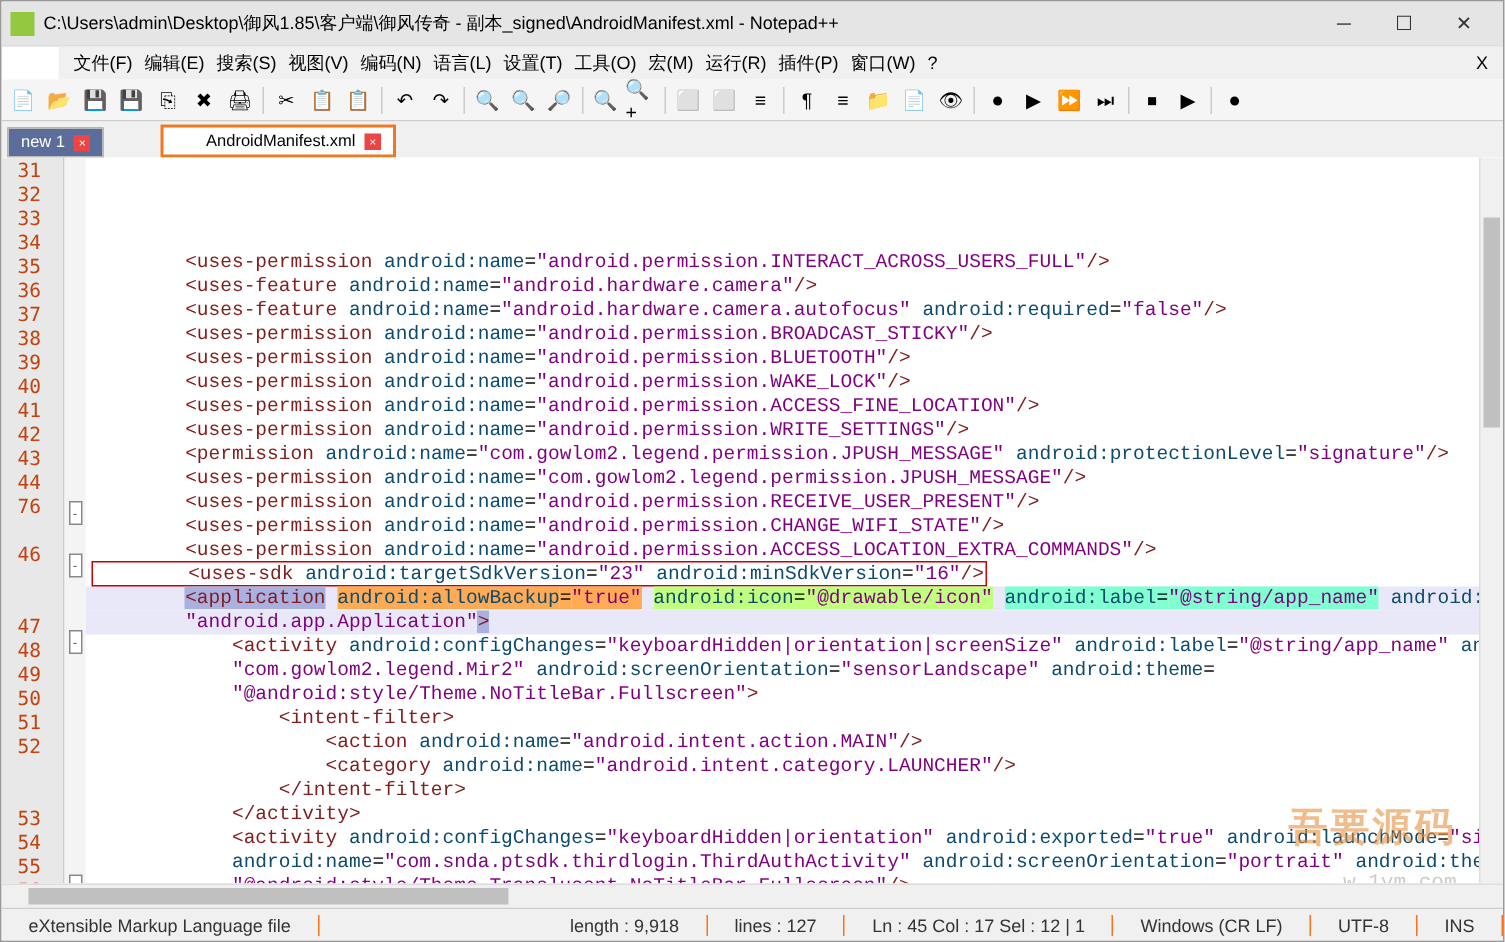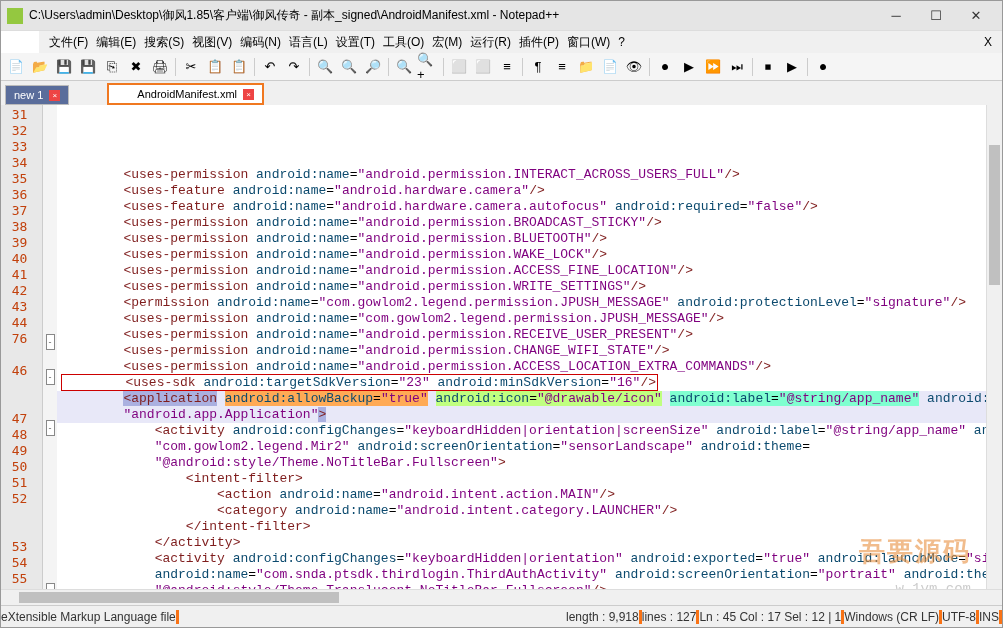--- a/index.html
+++ b/index.html
@@ -34,21 +34,21 @@
 .op { color: #000; }
 .hl-orange { background: #ffaa55; }
 .hl-green { background: #c0ff80; }
 .hl-teal { background: #80ffd0; }
 .line45bg { background: #e8e8f8; }
 .redbox { border: 1px solid #cc0000; display: inline; padding: 0 1px; }
 .caret-sel { background: #aab0e0; }
 .scrollv { width: 16px; background: #f0f0f0; border-left: 1px solid #ddd; position: relative; }
 .scrollv-thumb { position: absolute; top: 40px; left: 2px; right: 2px; height: 140px; background: #c0c0c0; }
 .statusbar { height: 22px; display: flex; align-items: center; background: #f0f0f0; border-top: 1px solid #ccc; font-size: 12px; color: #333; }
-.statusbar > div { padding: 0 0; border-right: 3px solid #f97316; }
+.statusbar > div { padding: 0 18px; border-right: 1px solid #f97316; }
 .statusbar .sflex { flex: 1; border-right: 1px solid #ccc; }
 .scrollh { height: 16px; background: #f0f0f0; border-top: 1px solid #ddd; position: relative; }
 .scrollh-thumb { position: absolute; left: 18px; top: 2px; bottom: 2px; width: 320px; background: #c0c0c0; }
 .watermark { position: absolute; right: 15px; bottom: 20px; font-size: 26px; color: #e8904099; font-weight: bold; letter-spacing: 2px; pointer-events: none; }
 .watermark2 { position: absolute; right: 15px; bottom: -8px; font-size: 14px; color: #ccc; pointer-events: none; }
 </style>
 </head>
 <body>
 
 <div class="titlebar">

